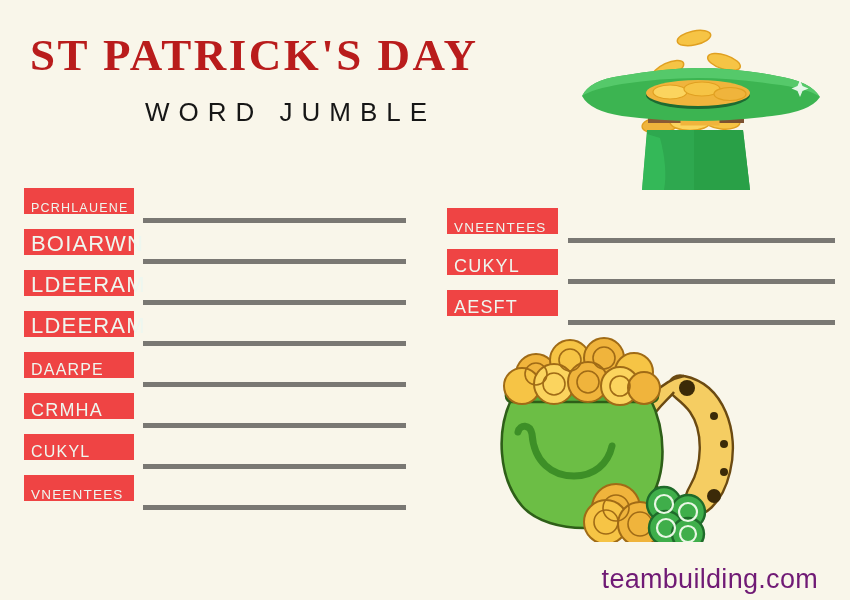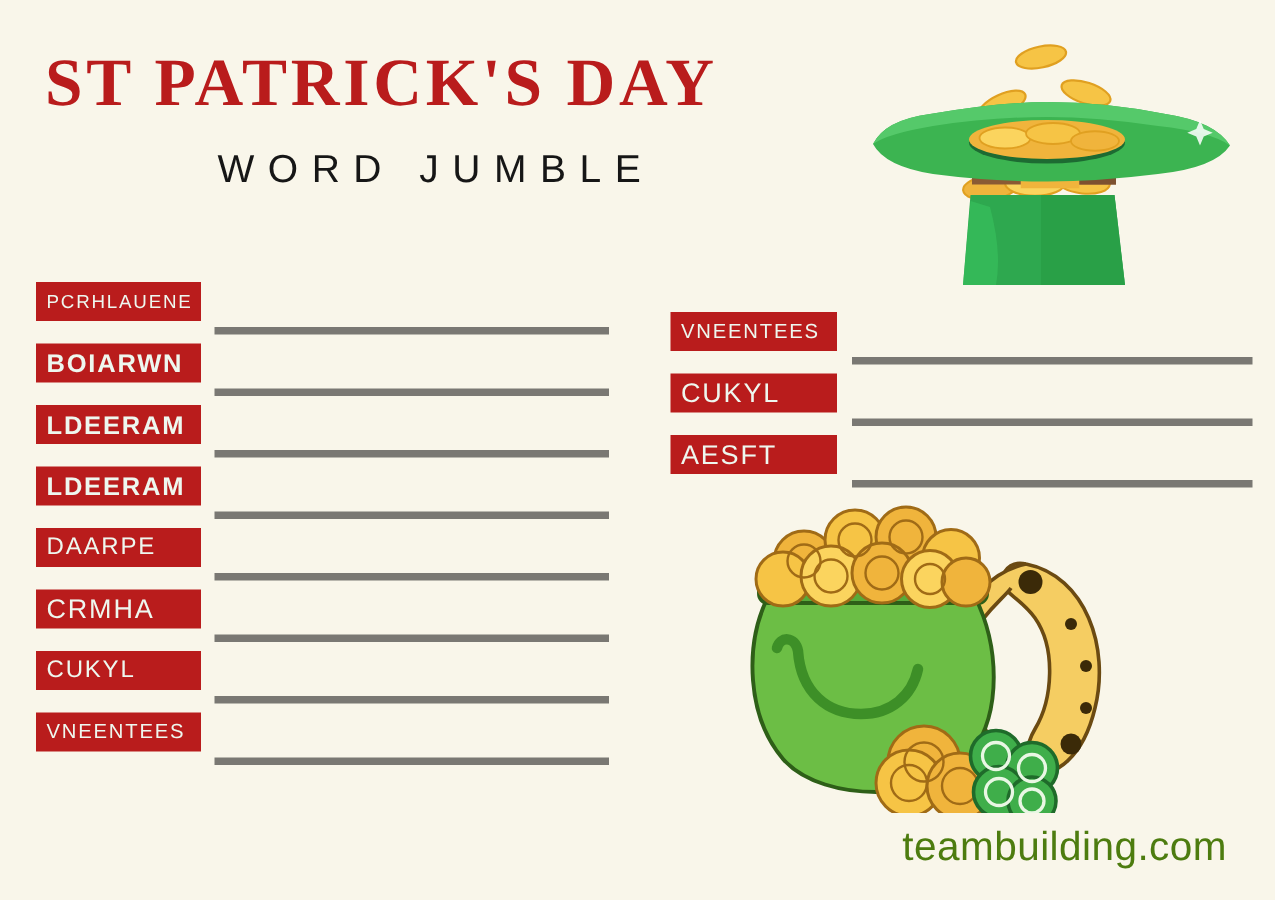--- a/index.html
+++ b/index.html
@@ -36,54 +36,54 @@
 
   
   .col{position:absolute;}
   .col-left{left:24px;top:188px;width:385px;}
   .col-right{left:447px;top:208px;width:388px;}
 
   .row{position:relative;height:41px;}
   .chip{
     position:absolute;left:0;top:0;
     width:110px;height:26px;
-    background:#b91c1c;
-    display:flex;align-items:center;
+    background:#ef4444;
+    display:flex;align-items:flex-end;
     box-sizing:border-box;
     padding-left:7px;
   }
   .col-right .chip{width:111px;}
   .chip span{
     color:#eef7ef;
     font-family:"Liberation Sans", sans-serif;
     letter-spacing:1.2px;
     white-space:nowrap;
     line-height:1;
   }
   .len-10 span{font-size:12.5px;}
   .len-9  span{font-size:13.5px;}
-  .len-7  span{font-size:17px;font-weight:bold;}
+  .len-7  span{font-size:22px;}
   .len-6  span{font-size:16px;}
   .len-5  span{font-size:18px;}
 
   .answer-line{
     position:absolute;
     height:5px;
     background:#7a7873;
   }
   .col-left .answer-line{left:119px;right:3px;top:30px;}
   .col-right .answer-line{left:121px;right:0px;top:30px;}
 
   
   .footer{
-    position:absolute;right:32px;bottom:22px;
+    position:absolute;right:32px;bottom:7px;
     font-family:"Liberation Sans", sans-serif;
     font-weight:300;
     font-size:27px;
-    color:#4d7c0f;
+    color:#701a75;
     letter-spacing:.3px;
     line-height:1;
   }
 
   
   .art{position:absolute;}
   .art-hat{left:572px;top:18px;width:265px;height:175px;}
   .art-pot{left:488px;top:336px;width:268px;height:206px;}
 </style>
 </head>

